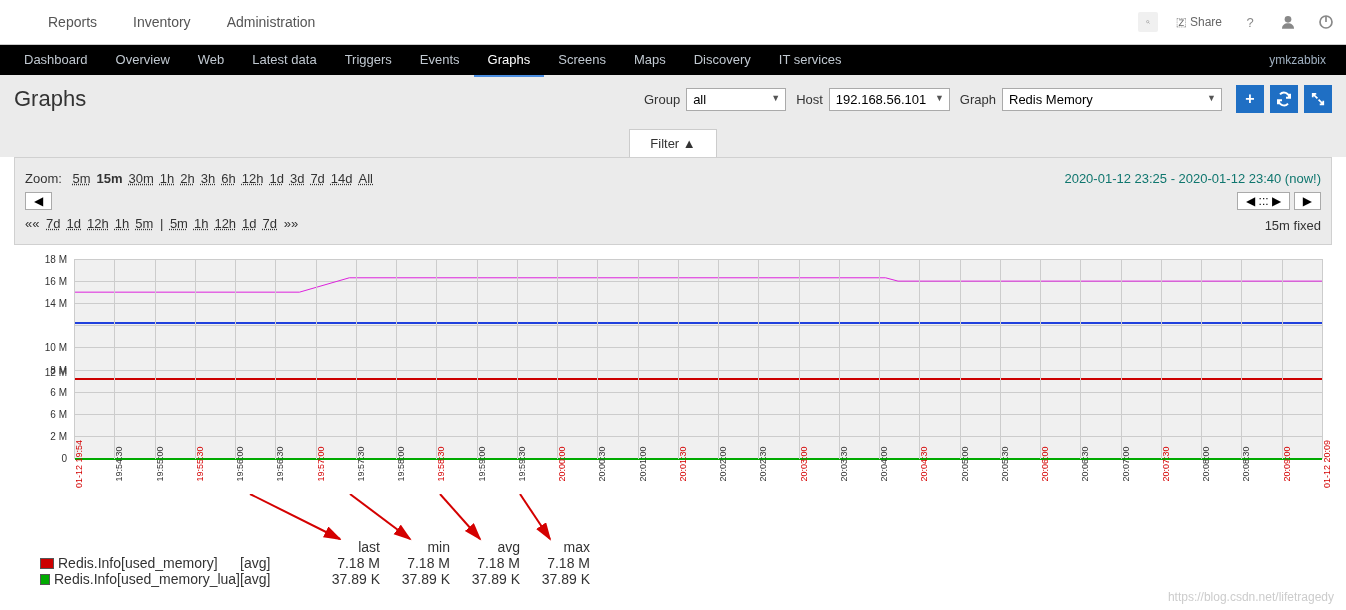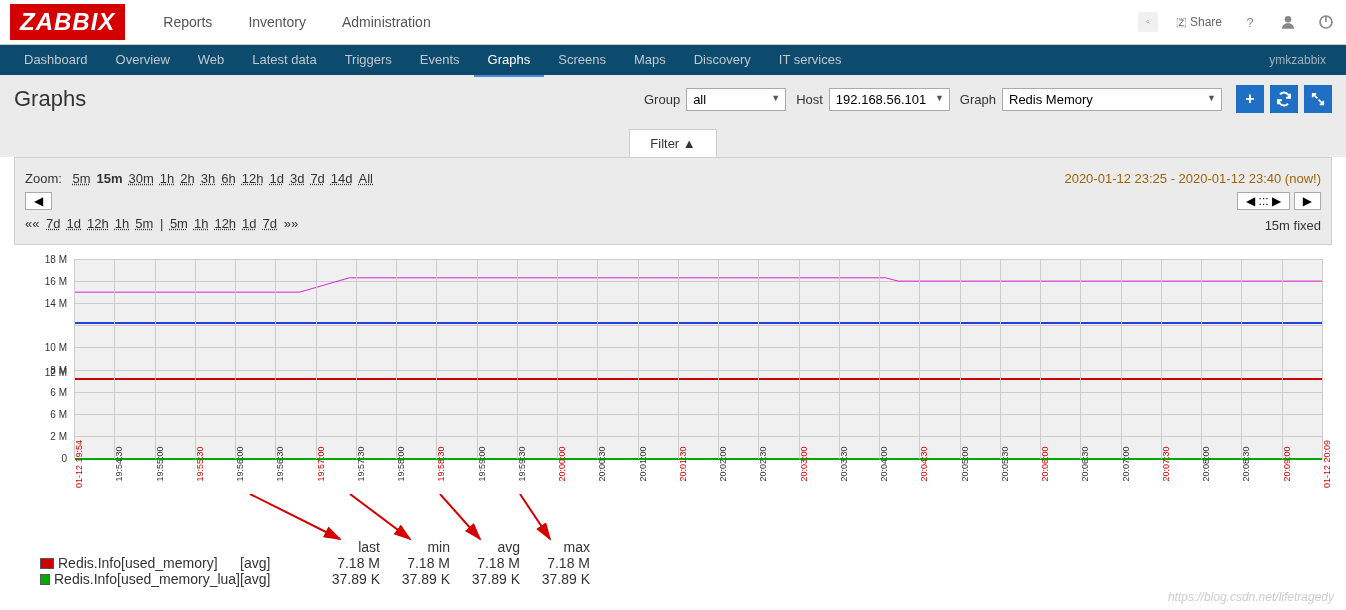--- a/index.html
+++ b/index.html
@@ -8,21 +8,21 @@
 .top-bar { background: #fff; height: 45px; display: flex; align-items: center; padding: 0 10px; border-bottom: 1px solid #ccc; }
 .logo { background: #d40000; color: #fff; font-weight: bold; font-size: 24px; padding: 4px 10px; letter-spacing: 1px; font-style: italic; }
 .top-nav { display: flex; margin-left: 20px; flex: 1; }
 .top-nav-item { padding: 14px 18px; color: #555; font-size: 14px; cursor: pointer; position: relative; }
 .top-nav-item.active::after { content: ''; position: absolute; bottom: -1px; left: 50%; transform: translateX(-50%); width: 0; height: 0; border-left: 8px solid transparent; border-right: 8px solid transparent; border-bottom: 8px solid #1f2c3a; }
 .top-right { display: flex; align-items: center; gap: 18px; }
 .search-icon, .help-icon, .user-icon, .power-icon { width: 20px; height: 20px; display: flex; align-items: center; justify-content: center; color: #888; cursor: pointer; }
 .search-box { background: #f0f0f0; padding: 4px 8px; border-radius: 2px; }
 .share-link { color: #666; font-size: 12px; cursor: pointer; }
 
-.sub-nav { background: #0c4a6e; height: 30px; display: flex; align-items: center; padding: 0 10px; }
+.sub-nav { background: #000000; height: 30px; display: flex; align-items: center; padding: 0 10px; }
 .sub-nav-item { color: #c0c8d0; padding: 8px 14px; font-size: 13px; cursor: pointer; border-bottom: 2px solid transparent; }
 .sub-nav-item.active { color: #fff; border-bottom: 2px solid #4a8de0; }
 .sub-nav-right { margin-left: auto; color: #a0b0c0; font-size: 12px; padding-right: 10px; }
 
 .page-header { background: #ebebeb; padding: 10px 14px; display: flex; align-items: center; }
 .page-title { font-size: 22px; color: #333; flex: 1; font-weight: normal; }
 .selector-group { display: flex; align-items: center; gap: 6px; margin-right: 10px; }
 .selector-label { font-size: 13px; color: #333; }
 .selector-dropdown { border: 1px solid #aaa; background: #fff; padding: 3px 22px 3px 6px; font-size: 13px; min-width: 80px; appearance: none; cursor: pointer; position: relative; }
 .dropdown-wrap { position: relative; display: inline-block; }
@@ -30,21 +30,21 @@
 .action-btn { background: #1f6fc4; color: #fff; width: 28px; height: 28px; display: flex; align-items: center; justify-content: center; cursor: pointer; border: none; font-size: 16px; }
 
 .filter-tab-container { text-align: center; padding-top: 6px; background: #ebebeb; }
 .filter-tab { display: inline-block; background: #fff; border: 1px solid #ccc; border-bottom: none; padding: 6px 20px; font-size: 13px; cursor: pointer; }
 
 .filter-panel { background: #ebebeb; margin: 0 14px; padding: 10px; border: 1px solid #d0d0d0; }
 .zoom-row, .nav-row { padding: 3px 0; font-size: 13px; }
 .zoom-label { color: #333; margin-right: 4px; }
 .zoom-link { color: #333; text-decoration: underline dotted; margin: 0 3px; cursor: pointer; }
 .zoom-link.selected { font-weight: bold; text-decoration: none; }
-.date-range { float: right; color: #a16207; }
+.date-range { float: right; color: #0f766e; }
 .nav-btn { border: 1px solid #aaa; background: #fff; padding: 1px 8px; cursor: pointer; font-size: 12px; }
 .nav-btn-group-right { float: right; }
 .quick-links { font-size: 13px; }
 .quick-link { text-decoration: underline dotted; margin: 0 3px; cursor: pointer; }
 .status-fixed { float: right; margin-top: 2px; }
 
 .graph-container { padding: 14px; }
 .graph-title { text-align: center; font-size: 15px; font-weight: bold; color: #333; margin-bottom: 8px; }
 .chart-area { position: relative; height: 200px; margin-left: 60px; margin-right: 10px; background: #f0f0f0; border-left: 1px solid #aaa; border-bottom: 1px solid #aaa; }
 .y-axis { position: absolute; left: -45px; top: 0; height: 100%; width: 40px; }
@@ -58,27 +58,26 @@
 
 .legend { margin-left: 26px; margin-top: 10px; font-size: 14px; }
 .legend-header { display: grid; grid-template-columns: 200px 70px 70px 70px 70px 70px; color: #333; }
 .legend-row { display: grid; grid-template-columns: 200px 70px 70px 70px 70px 70px; align-items: center; }
 .legend-swatch { display: inline-block; width: 14px; height: 11px; border: 1px solid #555; margin-right: 4px; vertical-align: middle; }
 .legend-name { display: flex; align-items: center; }
 .col-right { text-align: right; }
 
 .arrow-svg { position: absolute; pointer-events: none; }
 
-.watermark { position: fixed; bottom: 6px; right: 12px; color: #ccc; font-size: 12px; font-style: italic; }
+.watermark { position: fixed; bottom: 6px; right: 12px; color: #ccc; font-size: 12px; }
 </style>
 </head>
 <body>
 
 <div class="top-bar">
-  <div class="logo">ZABBIX</div>
   <div class="top-nav" id="top-nav">
       <span class="top-nav-item">Reports</span>
       <span class="top-nav-item">Inventory</span>
       <span class="top-nav-item">Administration</span>
     </div>
   <div class="top-right">
     <span class="search-box search-icon">
       <svg width="14" height="14" viewBox="0 0 24 24" fill="none" stroke="#888" stroke-width="3">
           <circle cx="10" cy="10" r="7"></circle>
           <line x1="15" y1="15" x2="22" y2="22"></line>

